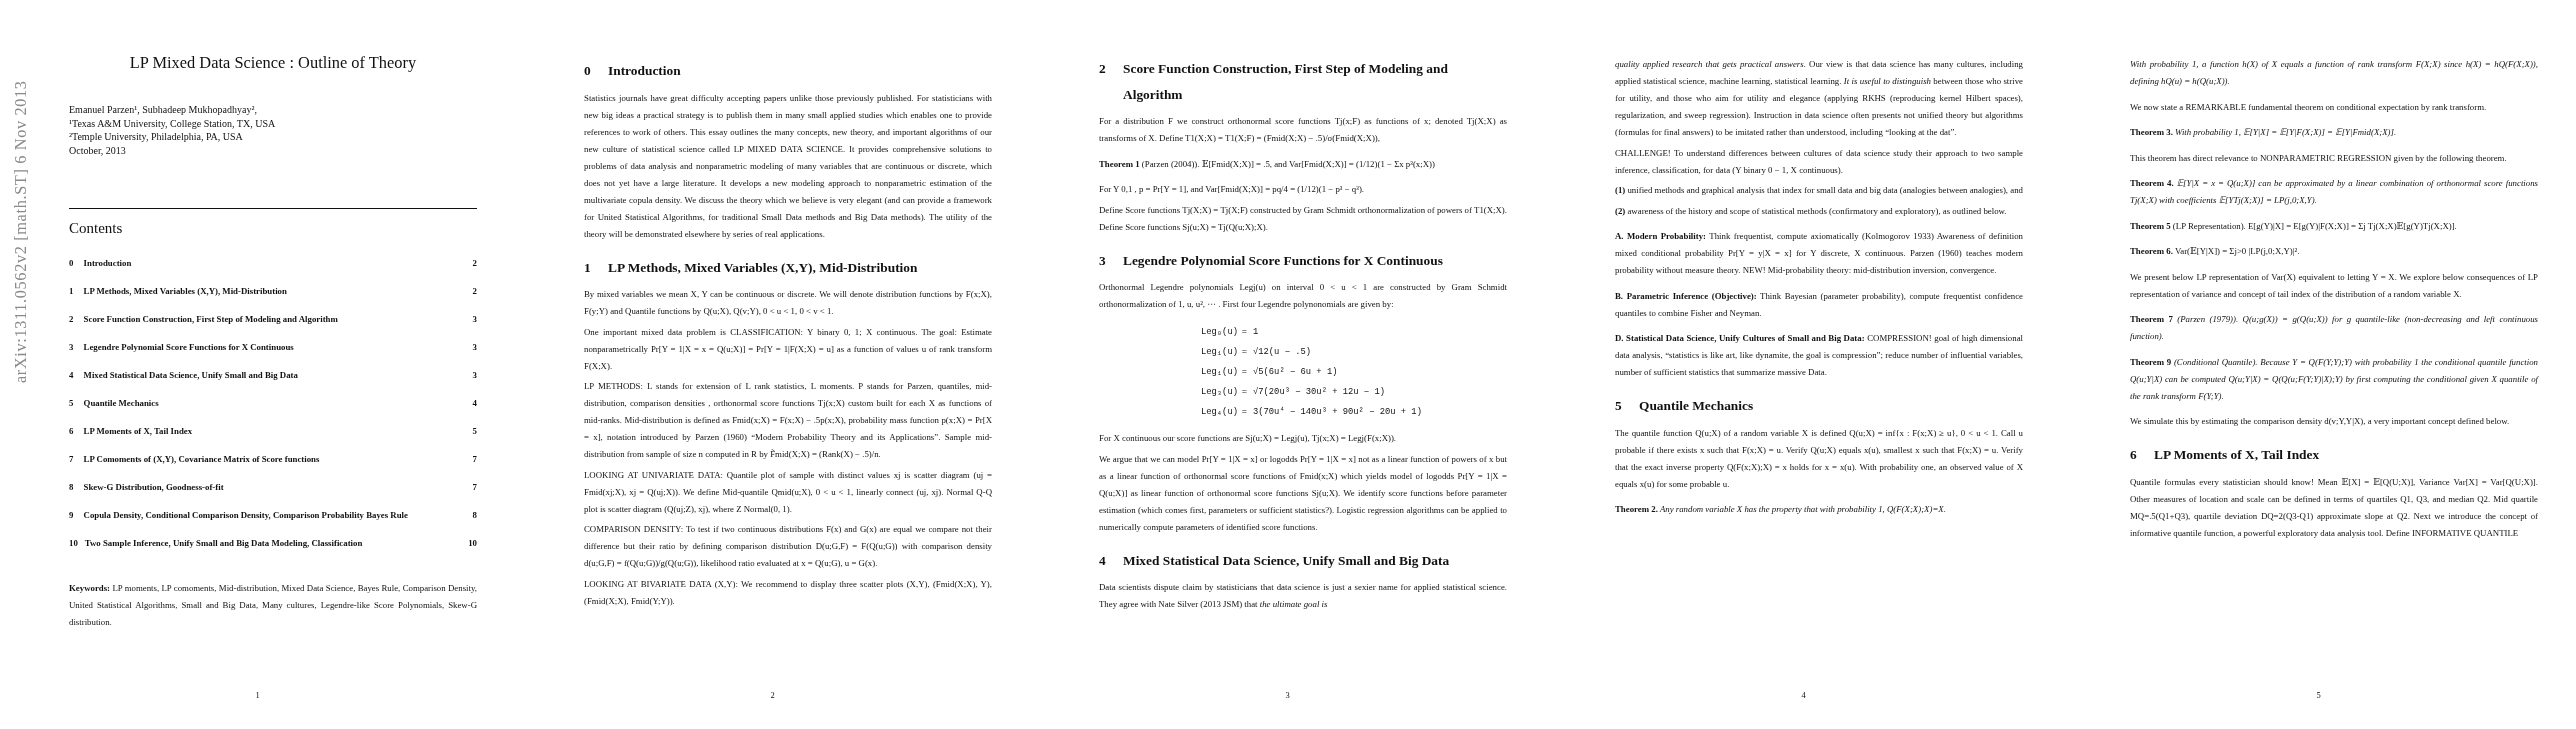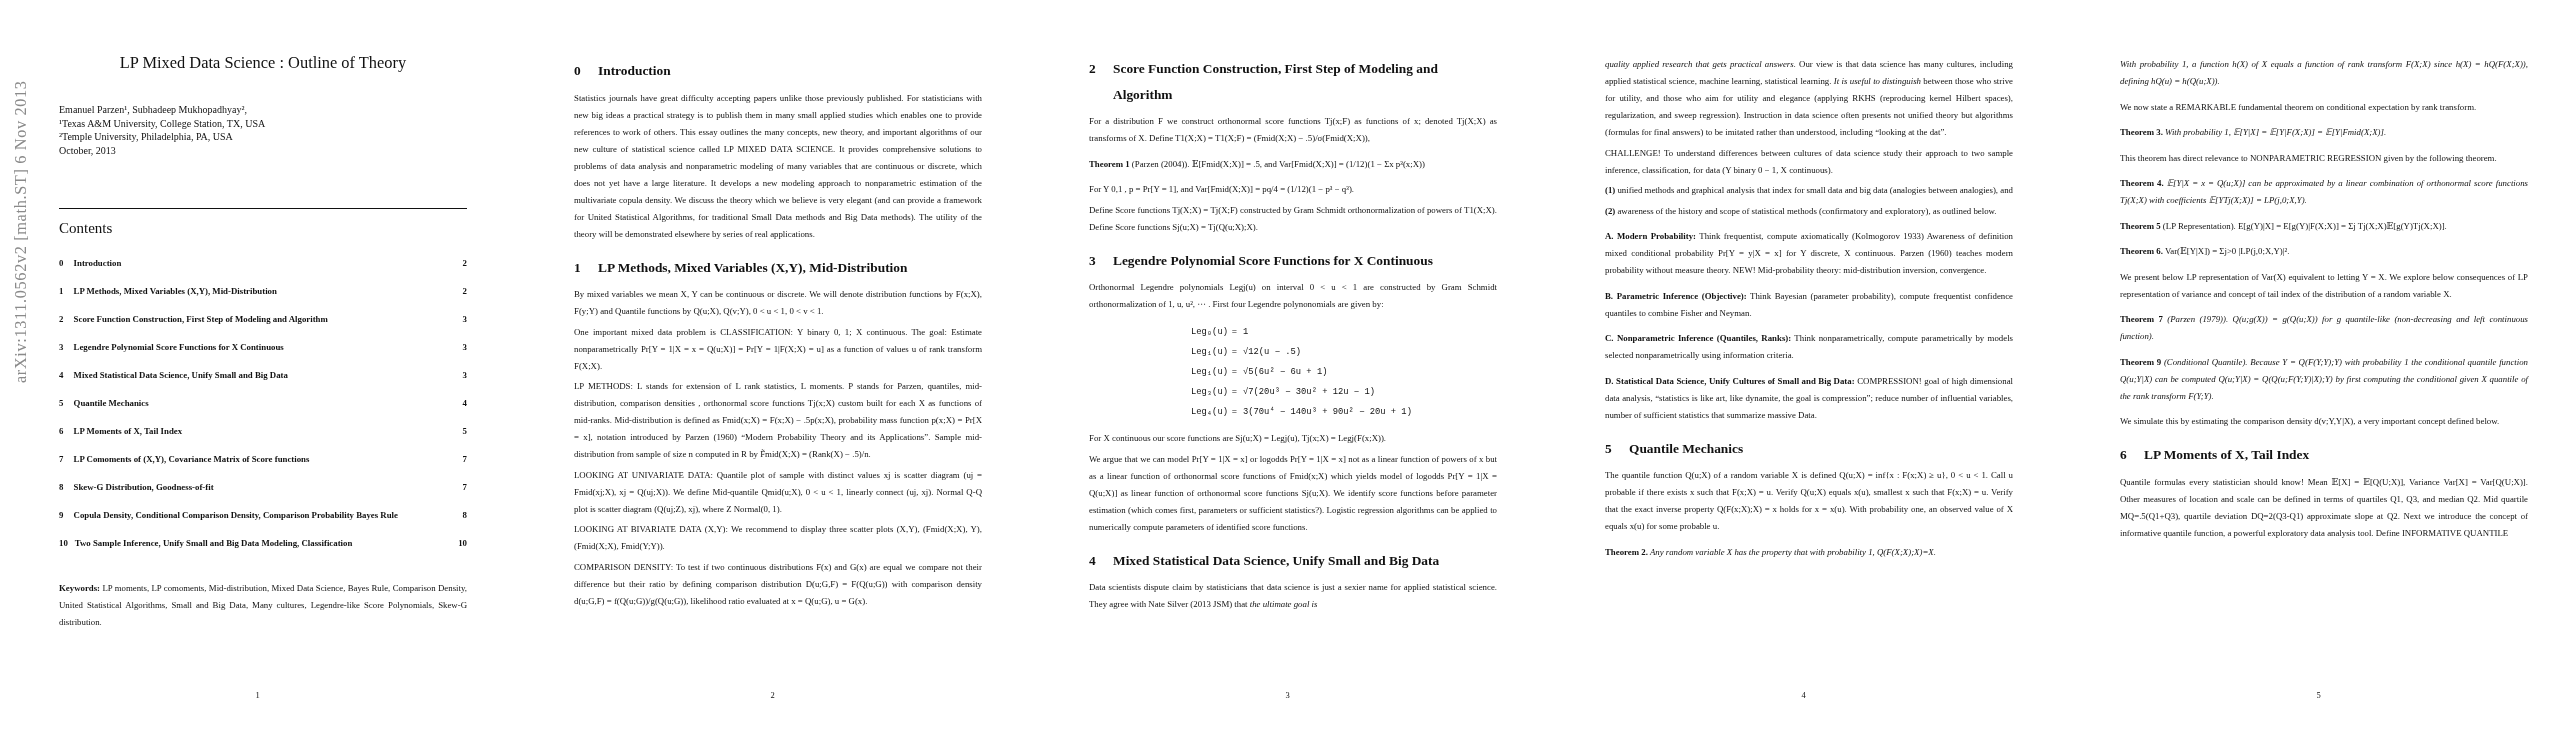--- a/index.html
+++ b/index.html
@@ -1,19 +1,19 @@
 <!DOCTYPE html>
 <html style="font-size:9.7px"><head>
 <meta charset="utf-8">
 <style>
   html, body { margin:0; padding:0; background:#ffffff; }
   body { width:2576px; height:729px; position:relative; overflow:hidden;
          font-family:"Liberation Serif","DejaVu Serif",serif; color:#111; }
   .page { position:absolute; top:0; width:515px; height:729px; background:#fff; }
-  .content { position:absolute; left:59px; width:408px; top:51px; }
+  .content { position:absolute; left:69px; width:408px; top:51px; }
   .pnum { position:absolute; bottom:29px; left:0; right:0; text-align:center; font-size:8.5px; }
   .arxiv { position:absolute; left:11px; top:383px; transform-origin:left top; transform:rotate(-90deg);
            font-size:16.4px; color:#8a8a8a; letter-spacing:0.6px; white-space:nowrap;
            font-family:"Liberation Serif",serif; }
   .title { text-align:center; font-size:16.4px; margin-top:2.4px; }
   .authors { text-align:left; font-size:10px; line-height:13.4px; margin-top:30px; }
   .rule { border-top:1.2px solid #111; margin-top:51px; }
   .toc-h { font-size:15px; margin-top:11px; margin-bottom:19px; }
   .toc-row { display:flex; font-size:8.8px; font-weight:bold; line-height:14.6px; margin-bottom:13.4px; }
   .toc-num { width:9.7px; flex:none; }
@@ -120,22 +120,22 @@
       </h2>
     <p>Statistics journals have great difficulty accepting papers unlike those previously published. For statisticians with new big ideas a practical strategy is to publish them in many small applied studies which enables one to provide references to work of others. This essay outlines the many concepts, new theory, and important algorithms of our new culture of statistical science called LP MIXED DATA SCIENCE. It provides comprehensive solutions to problems of data analysis and nonparametric modeling of many variables that are continuous or discrete, which does not yet have a large literature. It develops a new modeling approach to nonparametric estimation of the multivariate copula density. We discuss the theory which we believe is very elegant (and can provide a framework for United Statistical Algorithms, for traditional Small Data methods and Big Data methods). The utility of the theory will be demonstrated elsewhere by series of real applications.</p>
     <h2 class="sec-gap">
         <span class="n">1</span>
         <span>LP Methods, Mixed Variables (X,Y), Mid-Distribution</span>
       </h2>
     <p>By mixed variables we mean X, Y can be continuous or discrete. We will denote distribution functions by F(x;X), F(y;Y) and Quantile functions by Q(u;X), Q(v;Y), 0 &lt; u &lt; 1, 0 &lt; v &lt; 1.</p>
     <p>One important mixed data problem is CLASSIFICATION: Y binary 0, 1; X continuous. The goal: Estimate nonparametrically Pr[Y = 1|X = x = Q(u;X)] = Pr[Y = 1|F(X;X) = u] as a function of values u of rank transform F(X;X).</p>
     <p>LP METHODS: L stands for extension of L rank statistics, L moments. P stands for Parzen, quantiles, mid-distribution, comparison densities , orthonormal score functions Tj(x;X) custom built for each X as functions of mid-ranks. Mid-distribution is defined as Fmid(x;X) = F(x;X) − .5p(x;X), probability mass function p(x;X) = Pr[X = x], notation introduced by Parzen (1960) “Modern Probability Theory and its Applications”. Sample mid-distribution from sample of size n computed in R by F̃mid(X;X) = (Rank(X) − .5)/n.</p>
     <p>LOOKING AT UNIVARIATE DATA: Quantile plot of sample with distinct values xj is scatter diagram (uj = Fmid(xj;X), xj = Q(uj;X)). We define Mid-quantile Qmid(u;X), 0 &lt; u &lt; 1, linearly connect (uj, xj). Normal Q-Q plot is scatter diagram (Q(uj;Z), xj), where Z Normal(0, 1).</p>
+    <p>COMPARISON DENSITY: To test if two continuous distributions F(x) and G(x) are equal we compare not their difference but their ratio by defining comparison distribution D(u;G,F) = F(Q(u;G)) with comparison density d(u;G,F) = f(Q(u;G))/g(Q(u;G)), likelihood ratio evaluated at x = Q(u;G), u = G(x).</p>
     <p>LOOKING AT BIVARIATE DATA (X,Y): We recommend to display three scatter plots (X,Y), (Fmid(X;X), Y), (Fmid(X;X), Fmid(Y;Y)).</p>
-    <p>COMPARISON DENSITY: To test if two continuous distributions F(x) and G(x) are equal we compare not their difference but their ratio by defining comparison distribution D(u;G,F) = F(Q(u;G)) with comparison density d(u;G,F) = f(Q(u;G))/g(Q(u;G)), likelihood ratio evaluated at x = Q(u;G), u = G(x).</p>
   </div>
   <div class="pnum">2</div>
 </div>
 
 <div class="page" style="left:1030px;">
   <div class="content" style="top:56px;">
     <h2>
         <span class="n">2</span>
         <span>Score Function Construction, First Step of Modeling and Algorithm</span>
       </h2>
@@ -187,21 +187,20 @@
 </div>
 
 <div class="page" style="left:1546px;">
   <div class="content" style="top:56px;">
     <p><span class="i">quality applied research that gets practical answers.</span><span> Our view is that data science has many cultures, including applied statistical science, machine learning, statistical learning. </span><span class="i">It is useful to distinguish</span><span> between those who strive for utility, and those who aim for utility and elegance (applying RKHS (reproducing kernel Hilbert spaces), regularization, and sweep regression). Instruction in data science often presents not unified theory but algorithms (formulas for final answers) to be imitated rather than understood, including “looking at the dat”.</span></p>
     <p>CHALLENGE! To understand differences between cultures of data science study their approach to two sample inference, classification, for data (Y binary 0 − 1, X continuous).</p>
     <p><span class="b">(1)</span><span> unified methods and graphical analysis that index for small data and big data (analogies between analogies), and</span></p>
     <p><span class="b">(2)</span><span> awareness of the history and scope of statistical methods (confirmatory and exploratory), as outlined below.</span></p>
     <p class="thm"><span class="b">A. Modern Probability:</span><span> Think frequentist, compute axiomatically (Kolmogorov 1933) Awareness of definition mixed conditional probability Pr[Y = y|X = x] for Y discrete, X continuous. Parzen (1960) teaches modern probability without measure theory. NEW! Mid-probability theory: mid-distribution inversion, convergence.</span></p>
     <p class="thm"><span class="b">B. Parametric Inference (Objective):</span><span> Think Bayesian (parameter probability), compute frequentist confidence quantiles to combine Fisher and Neyman.</span></p>
-    <p class="thm"><span class="b">C. Nonparametric Inference (Quantiles, Ranks):</span><span> Think nonparametrically, compute parametrically by models selected nonparametrically using information criteria.</span></p>
     <p class="thm"><span class="b">D. Statistical Data Science, Unify Cultures of Small and Big Data:</span><span> COMPRESSION! goal of high dimensional data analysis, “statistics is like art, like dynamite, the goal is compression”; reduce number of influential variables, number of sufficient statistics that summarize massive Data.</span></p>
     <h2 class="sec-gap">
         <span class="n">5</span>
         <span>Quantile Mechanics</span>
       </h2>
     <p>The quantile function Q(u;X) of a random variable X is defined Q(u;X) = inf{x : F(x;X) ≥ u}, 0 &lt; u &lt; 1. Call u probable if there exists x such that F(x;X) = u. Verify Q(u;X) equals x(u), smallest x such that F(x;X) = u. Verify that the exact inverse property Q(F(x;X);X) = x holds for x = x(u). With probability one, an observed value of X equals x(u) for some probable u.</p>
     <p class="thm"><span class="b">Theorem 2.</span><span class="i"> Any random variable X has the property that with probability 1, Q(F(X;X);X)=X.</span></p>
   </div>
   <div class="pnum">4</div>
 </div>

